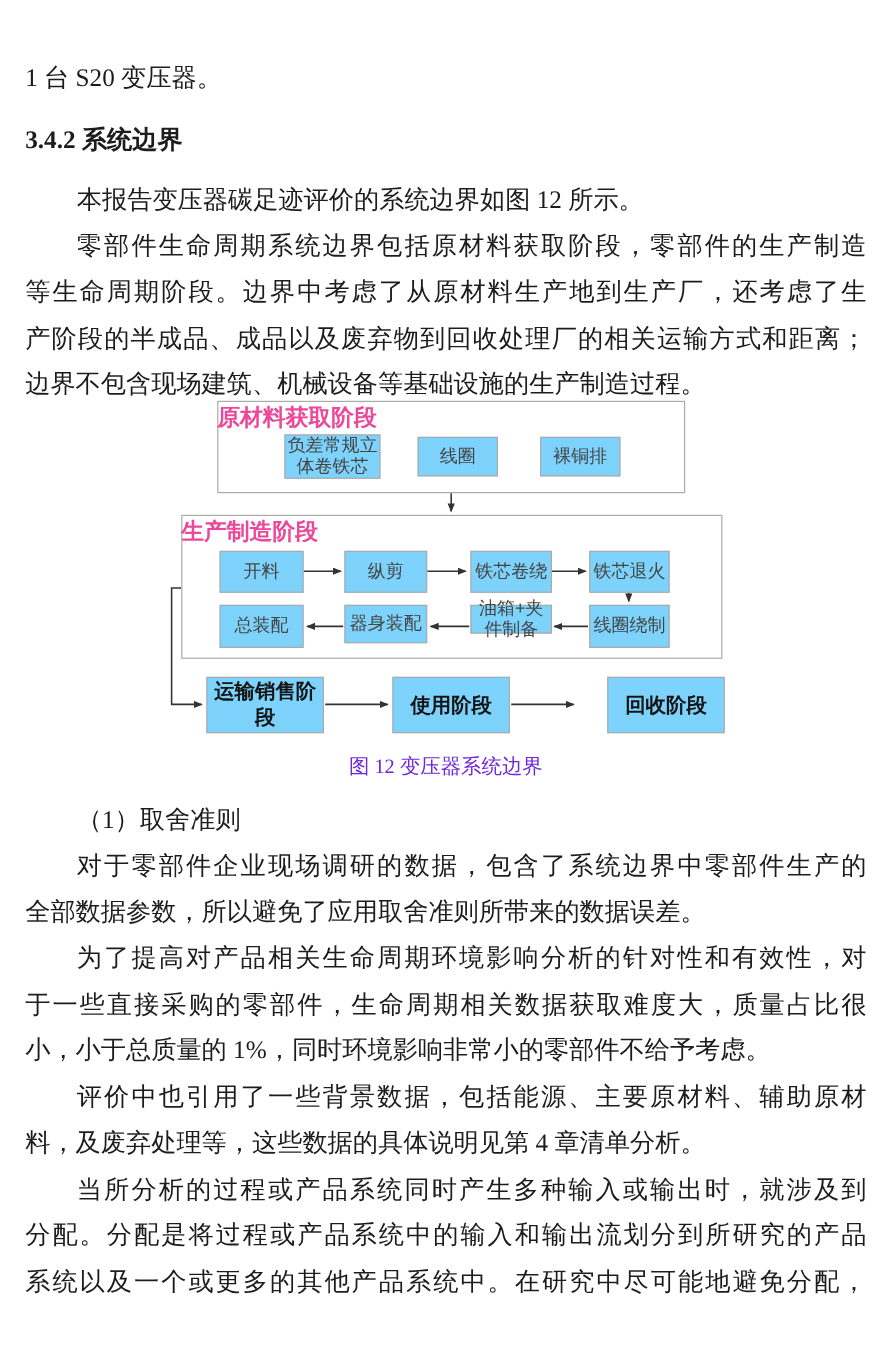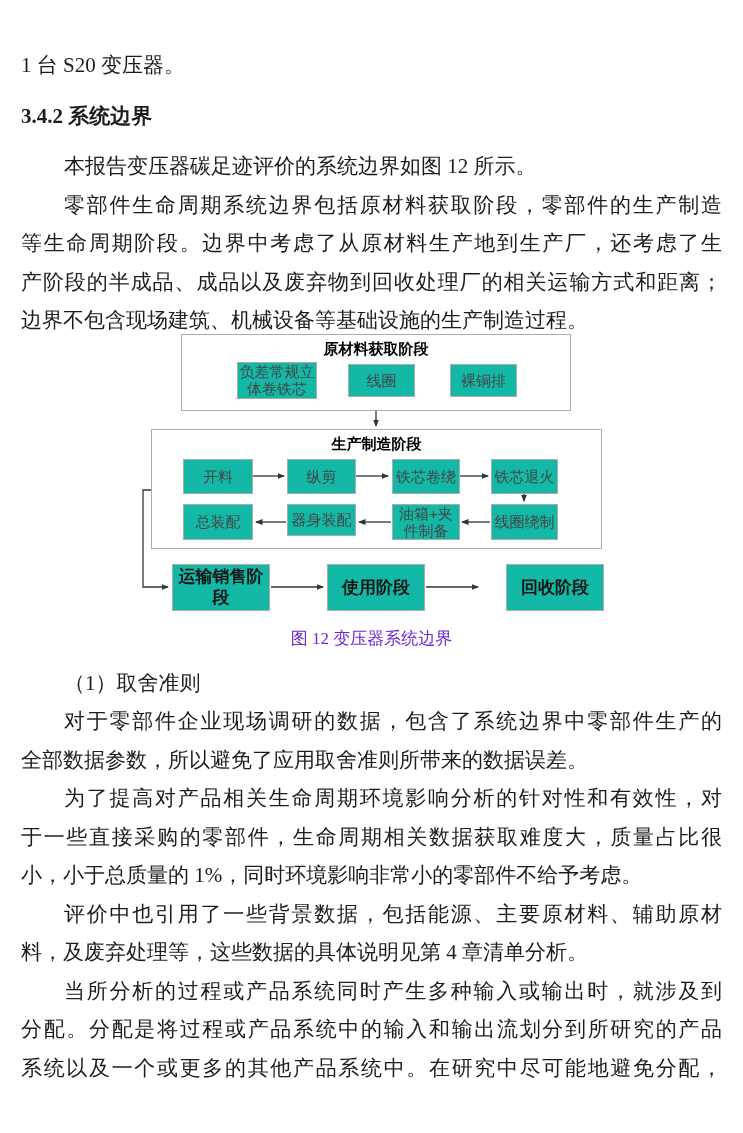--- a/index.html
+++ b/index.html
@@ -12,25 +12,25 @@
   .jf { text-align:justify; text-align-last:justify; }
   .ind { text-indent:43px; }
   .h2 { font-weight:bold; }
   .mt12 { margin-top:12px; }
 
   
   .figure { position:relative; width:743px; height:330px; margin-left:-21px; margin-top:-6px; }
   .figure svg { position:absolute; left:0; top:0; pointer-events:none; }
   .stage-outline { position:absolute; border:1px solid #ababab; box-sizing:border-box; background:transparent; }
   .stage-title {
-    position:absolute; text-align:center; font-weight:bold; color:#000000;
-    font-family:"Liberation Sans","DejaVu Sans",sans-serif; font-size:15px; line-height:20px;
+    position:absolute; font-weight:bold; color:#ec4899;
+    font-family:"Liberation Sans","DejaVu Sans",sans-serif; font-size:19px; line-height:20px;
   }
   .fbox {
-    position:absolute; border:1px solid #ababab; box-sizing:border-box; background:#14b8a6;
+    position:absolute; border:1px solid #ababab; box-sizing:border-box; background:#7dd3fc;
     display:flex; align-items:center; justify-content:center; text-align:center;
     font-family:"Liberation Sans","DejaVu Sans",sans-serif; color:#454545;
     font-size:15px; line-height:17px; padding:1px;
   }
   .bstage { font-weight:bold; color:#141414; font-size:17px; line-height:21px; }
   .fig-caption {
     position:absolute; left:0; top:295px; width:743px; text-align:center;
     font-size:17px; line-height:20px; color:#6d28d9;
   }
   .pagenum { margin-top:24px; text-align:center; font-size:15px; line-height:20px; }
@@ -85,21 +85,21 @@
     <div class="stage-outline" style="left:151px;top:95px;width:451px;height:120px"></div>
     <div class="stage-title" style="left:151px;top:100px;width:451px">生产制造阶段</div>
 
     <div class="fbox" style="left:183px;top:125px;width:70px;height:35px">开料</div>
     <div class="fbox" style="left:287px;top:125px;width:69px;height:35px">纵剪</div>
     <div class="fbox" style="left:392px;top:125px;width:68px;height:35px">铁芯卷绕</div>
     <div class="fbox" style="left:491px;top:125px;width:67px;height:35px">铁芯退火</div>
 
     <div class="fbox" style="left:183px;top:170px;width:70px;height:36px">总装配</div>
     <div class="fbox" style="left:287px;top:170px;width:69px;height:32px">器身装配</div>
-    <div class="fbox" style="left:392px;top:170px;width:68px;height:36px">油箱+夹件制备</div>
+    <div class="fbox" style="left:392px;top:170px;width:68px;height:24px">油箱+夹件制备</div>
     <div class="fbox" style="left:491px;top:170px;width:67px;height:36px">线圈绕制</div>
 
     <div class="fbox bstage" style="left:172px;top:230px;width:98px;height:47px">运输销售阶段</div>
     <div class="fbox bstage" style="left:327px;top:230px;width:98px;height:47px">使用阶段</div>
     <div class="fbox bstage" style="left:506px;top:230px;width:98px;height:47px">回收阶段</div>
 
     <div class="fig-caption">图 12  变压器系统边界</div>
   </div>
 
   <div>

